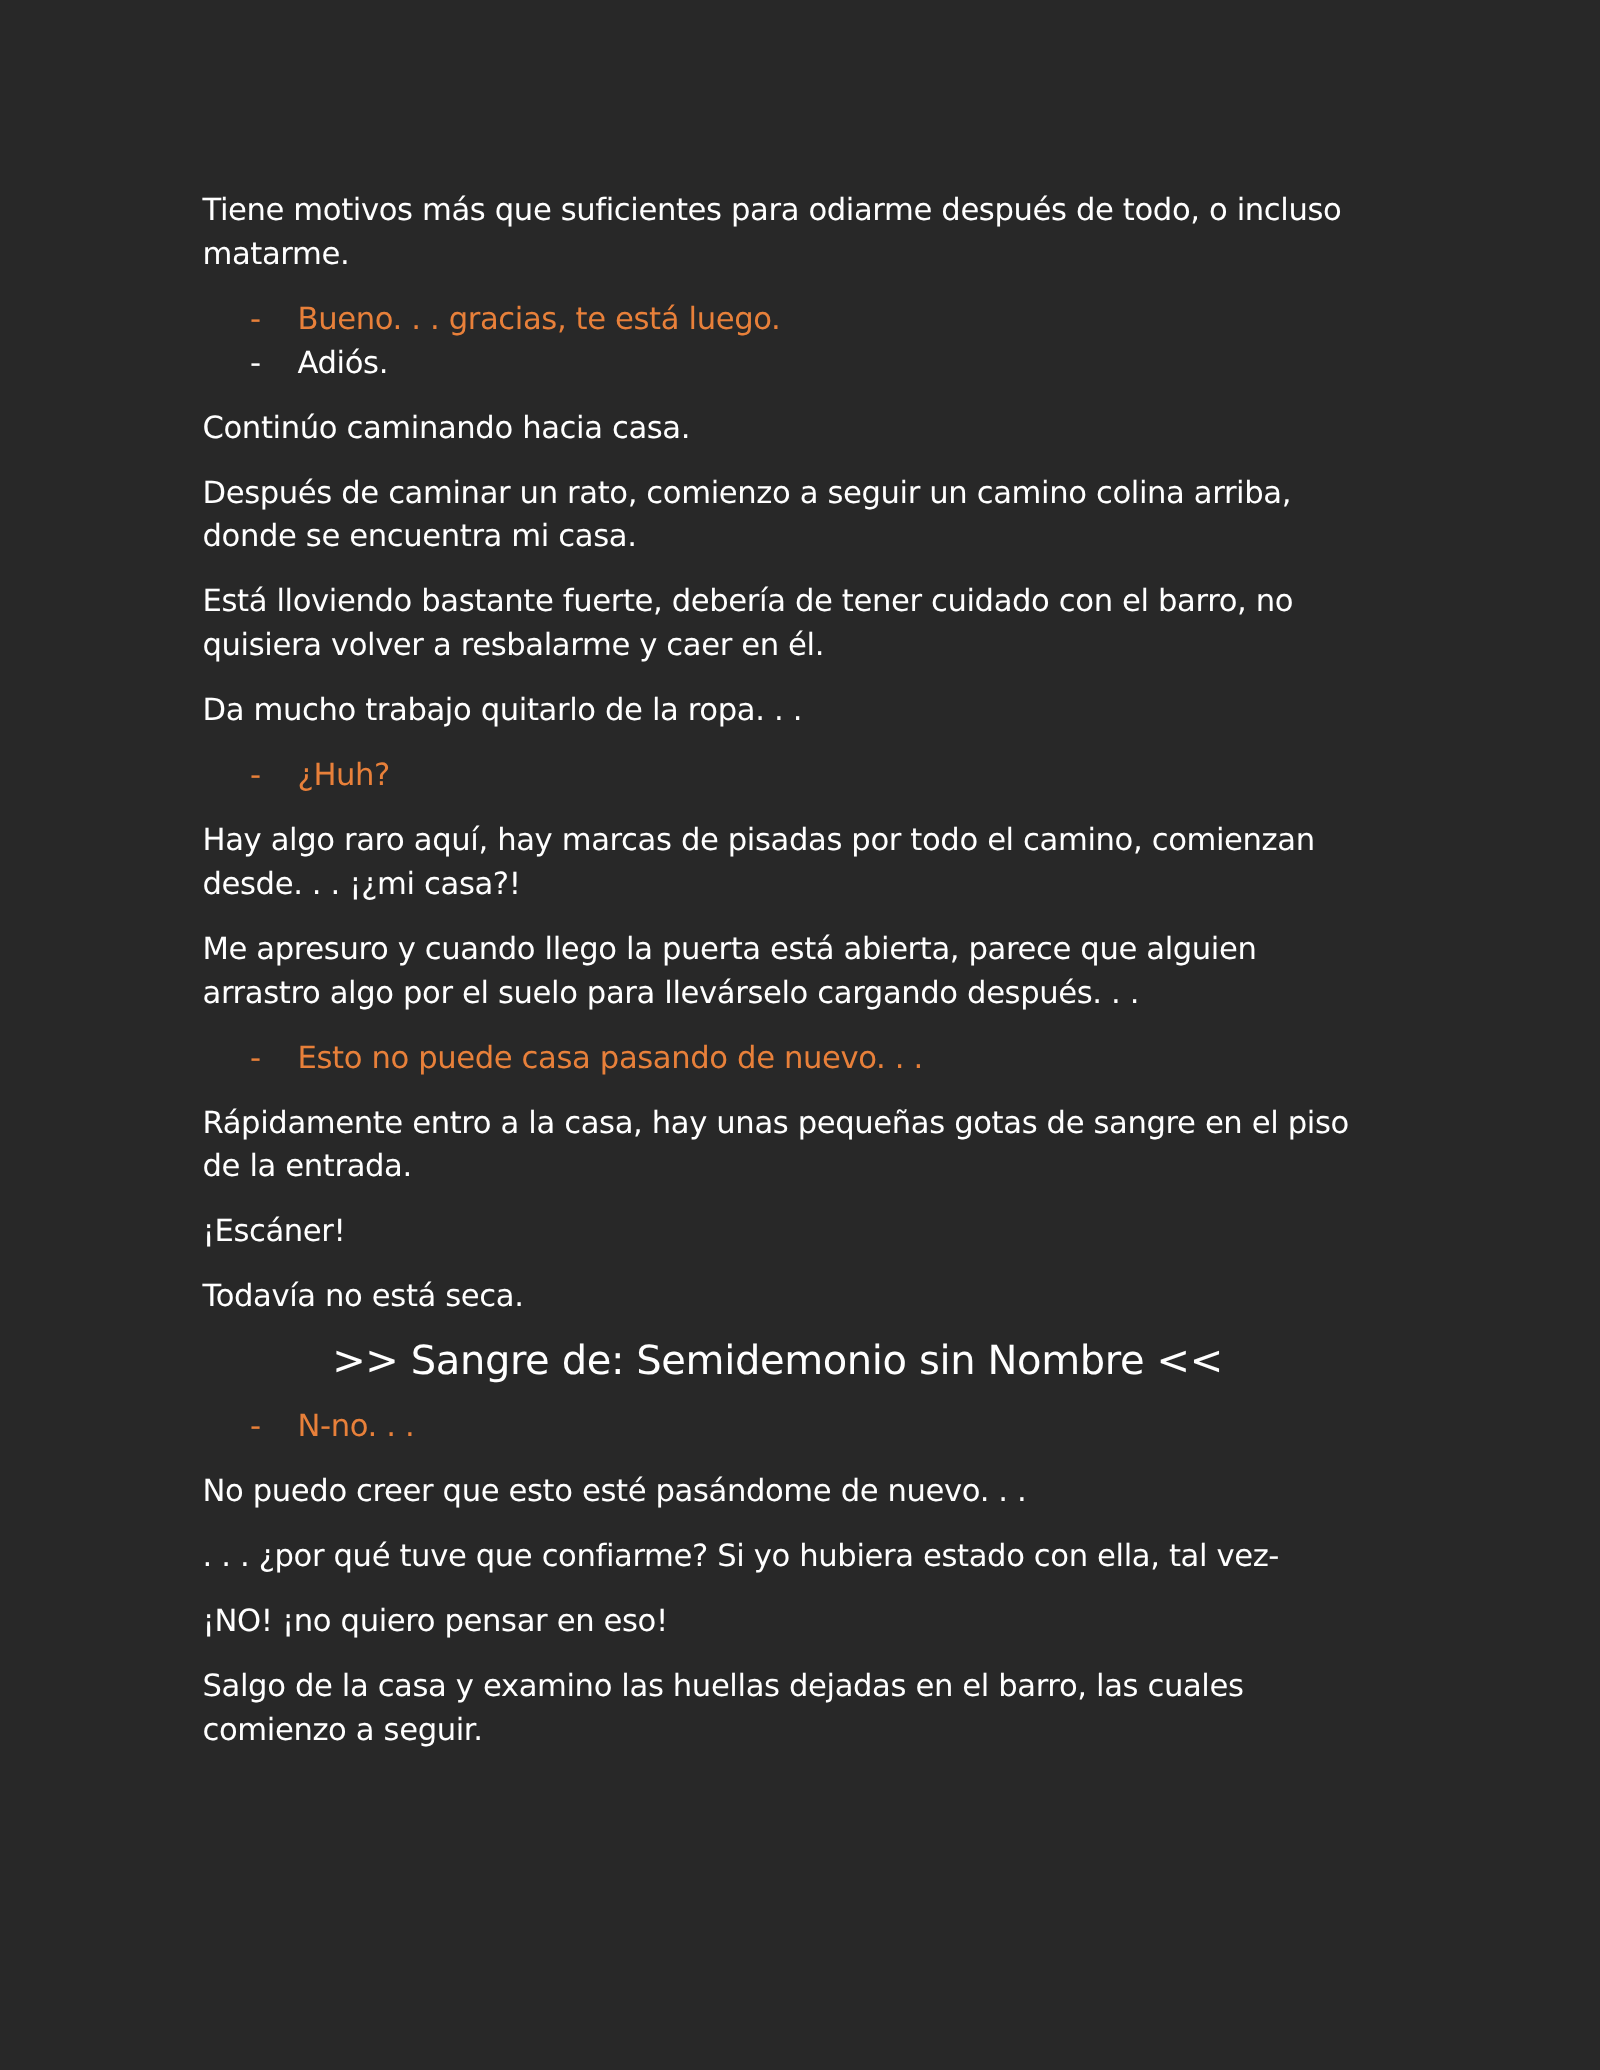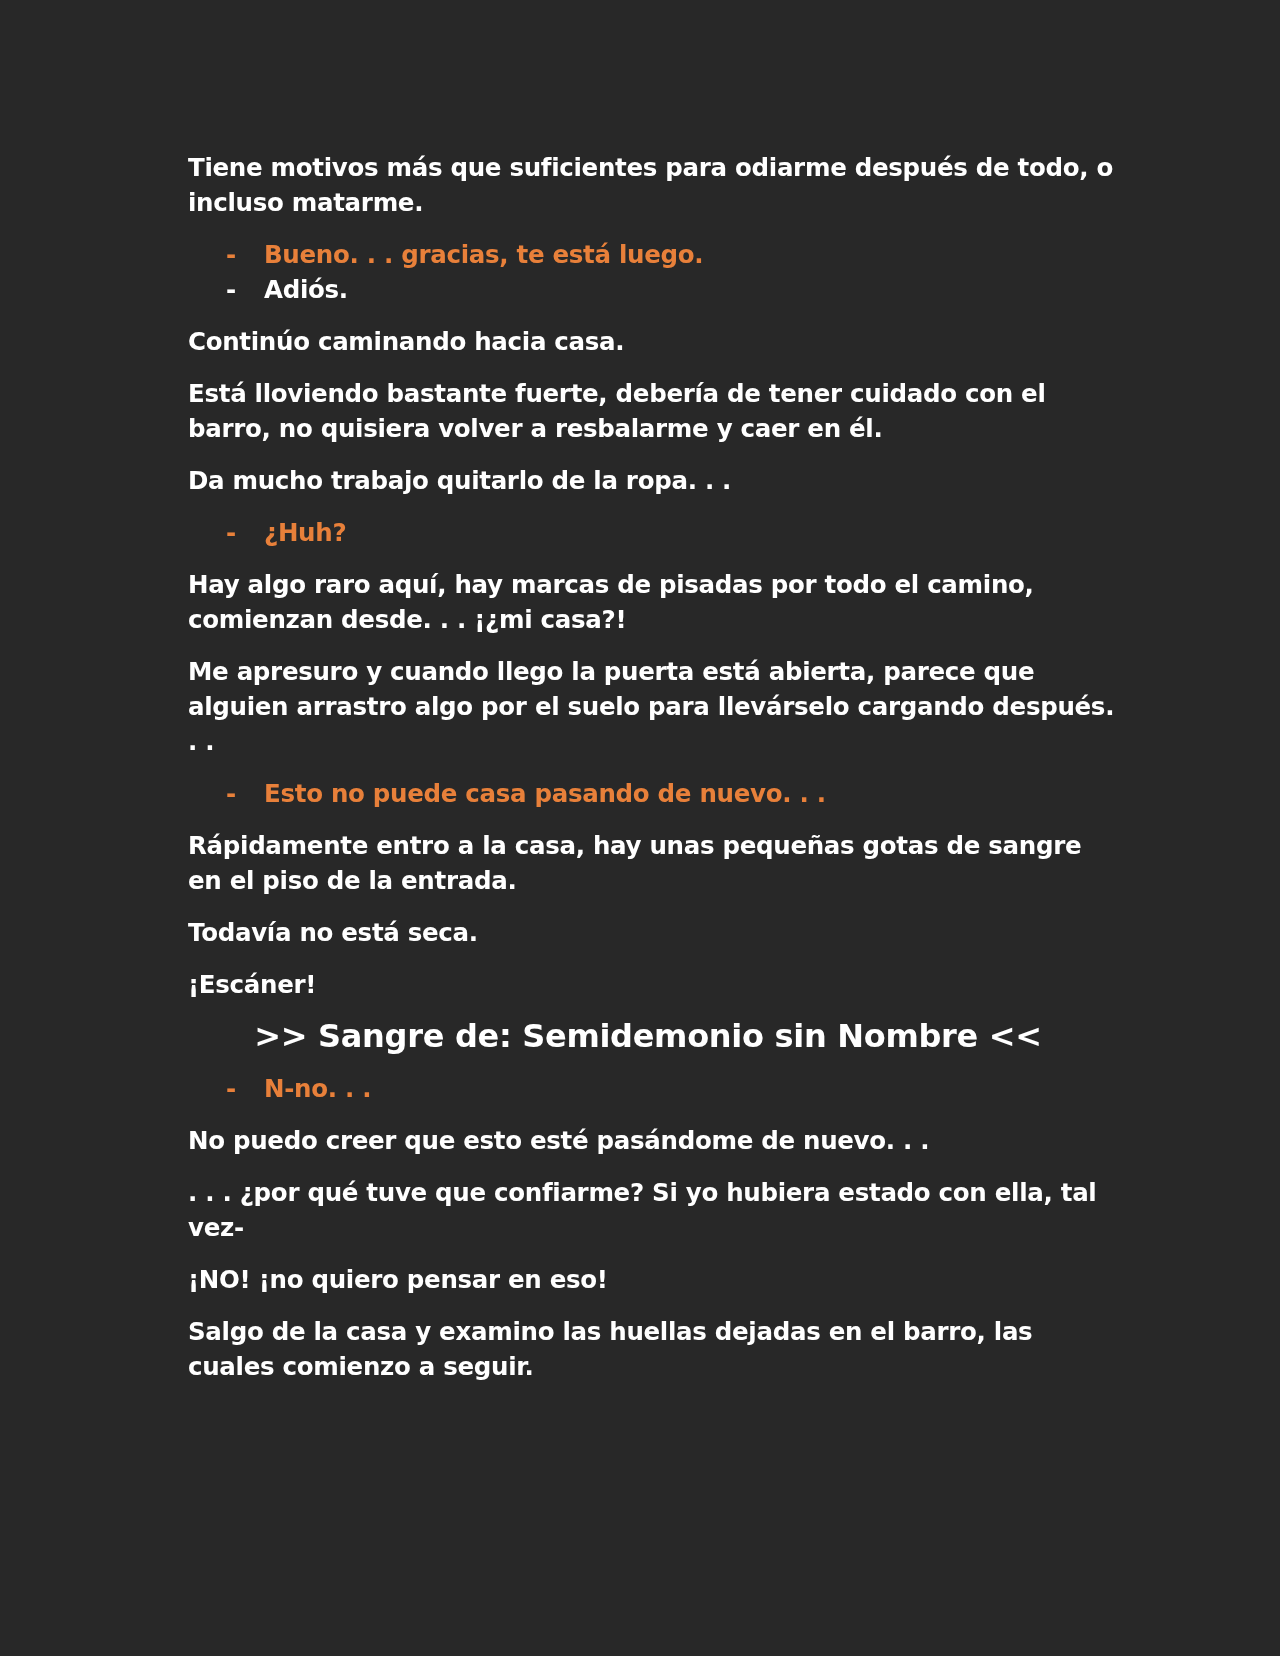--- a/index.html
+++ b/index.html
@@ -10,27 +10,26 @@
     body {
       width: 1280px;
       height: 1656px;
       position: relative;
       overflow: hidden;
       font-family: "DejaVu Sans", "Liberation Sans", sans-serif;
       color: #ffffff;
     }
     .page {
       position: absolute;
-      left: 188px;
+      left: 162px;
       top: 150px;
       width: 930px;
       font-size: 24.5px;
       line-height: 35px;
       letter-spacing: -0.3px;
-      font-weight: bold;
     }
     .para {
       margin: 0 0 17px 0;
     }
     .dialogue-list {
       margin: 0 0 17px 0;
       padding: 0;
       list-style: none;
     }
     .dialogue-item {
@@ -63,20 +62,21 @@
       <span class="dash orange">-</span>
       <span class="orange">Bueno. . . gracias, te está luego.</span>
     </li>
     <li class="dialogue-item">
       <span class="dash white">-</span>
       <span class="white">Adiós.</span>
     </li>
   </ul>
 
   <p class="para">Continúo caminando hacia casa.</p>
+  <p class="para">Después de caminar un rato, comienzo a seguir un camino colina arriba, donde se encuentra mi casa.</p>
   <p class="para">Está lloviendo bastante fuerte, debería de tener cuidado con el barro, no quisiera volver a resbalarme y caer en él.</p>
   <p class="para">Da mucho trabajo quitarlo de la ropa. . .</p>
 
   <ul class="dialogue-list">
     <li class="dialogue-item">
       <span class="dash orange">-</span>
       <span class="orange">¿Huh?</span>
     </li>
   </ul>
 
@@ -84,22 +84,22 @@
   <p class="para">Me apresuro y cuando llego la puerta está abierta, parece que alguien arrastro algo por el suelo para llevárselo cargando después. . .</p>
 
   <ul class="dialogue-list">
     <li class="dialogue-item">
       <span class="dash orange">-</span>
       <span class="orange">Esto no puede casa pasando de nuevo. . .</span>
     </li>
   </ul>
 
   <p class="para">Rápidamente entro a la casa, hay unas pequeñas gotas de sangre en el piso de la entrada.</p>
+  <p class="para">¡Escáner!</p>
   <p class="para">Todavía no está seca.</p>
-  <p class="para">¡Escáner!</p>
 
   <p class="center-line">&gt;&gt; Sangre de: Semidemonio sin Nombre &lt;&lt;</p>
 
   <ul class="dialogue-list">
     <li class="dialogue-item">
       <span class="dash orange">-</span>
       <span class="orange">N-no. . .</span>
     </li>
   </ul>
 

